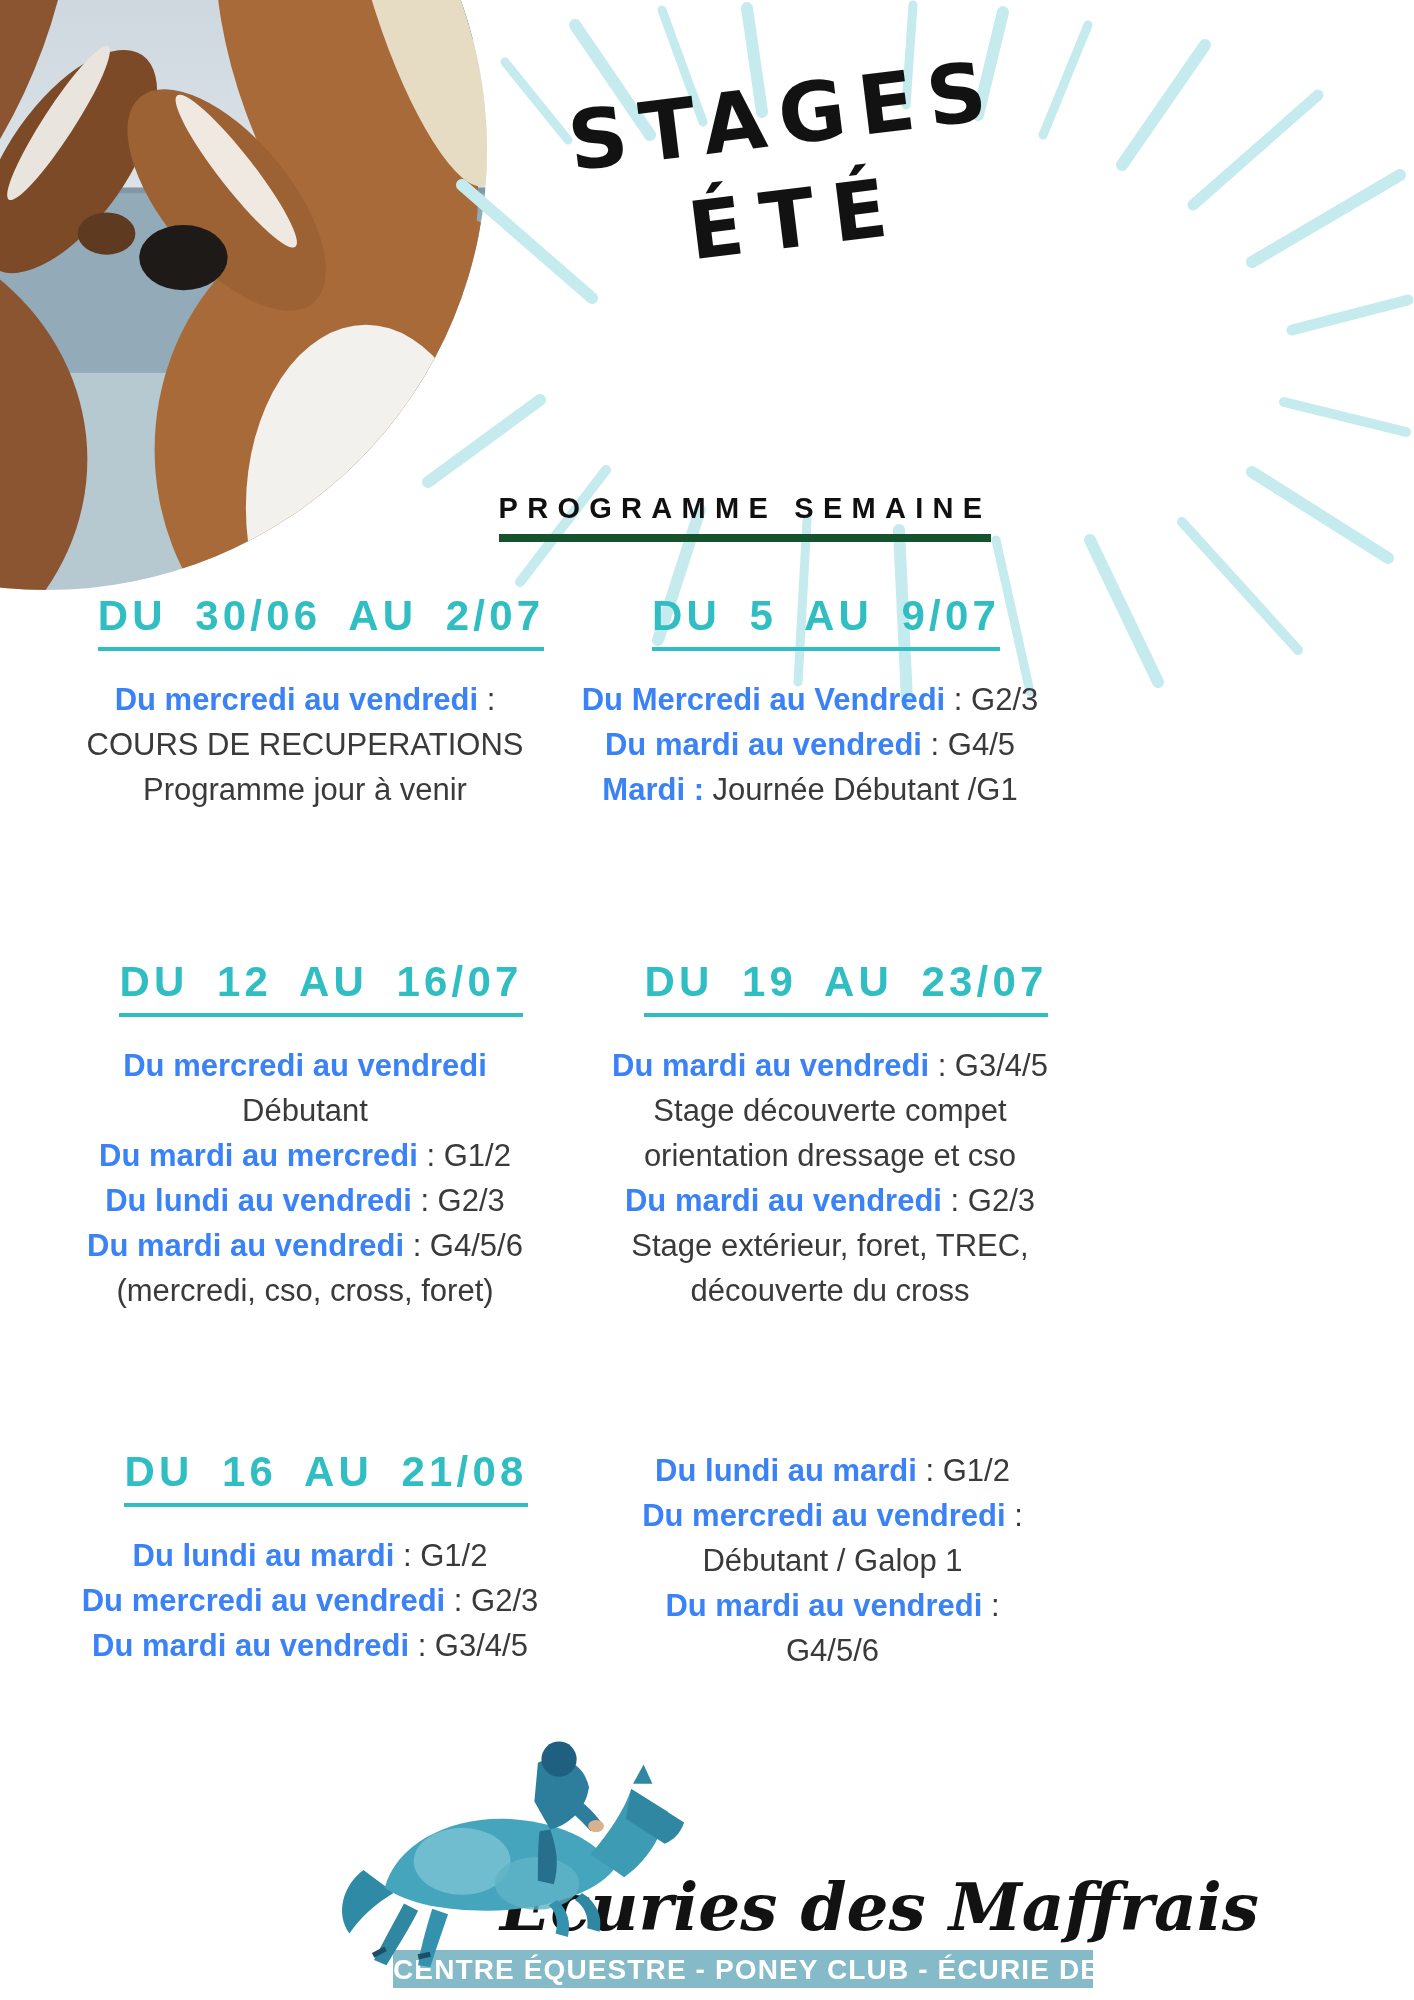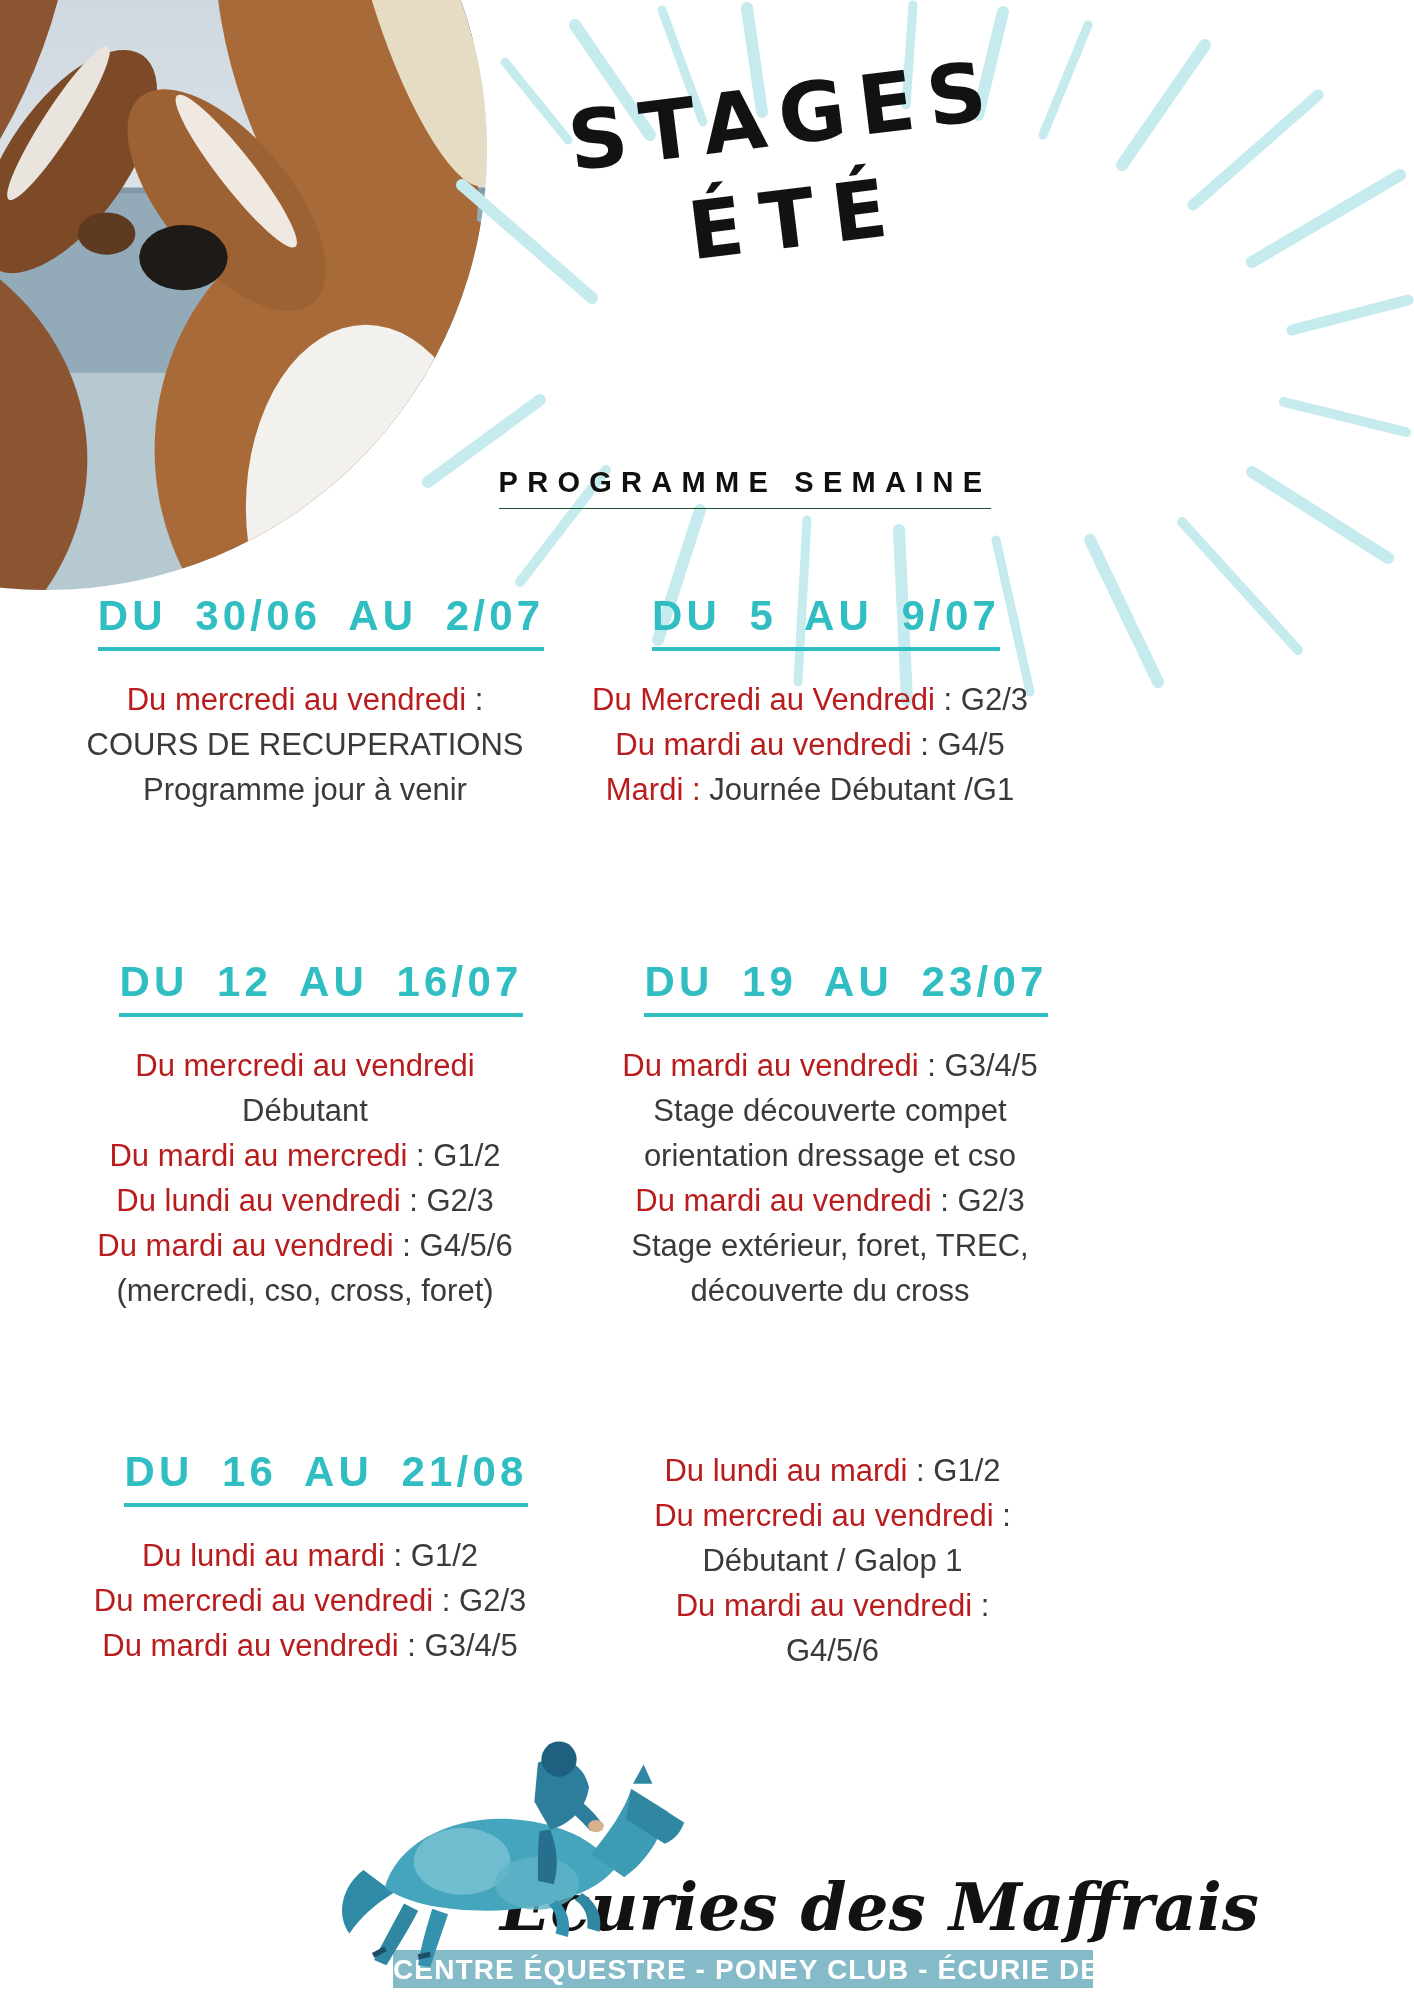--- a/index.html
+++ b/index.html
@@ -29,36 +29,36 @@
   .title .l2{font-size:80px;letter-spacing:.22em;margin-top:10px;}
   
   .subtitle{
     position:absolute;left:470px;top:466px;width:550px;z-index:3;
     text-align:center;
   }
   .subtitle span{
     display:inline-block;
     font-size:29px;font-weight:bold;color:#101010;
     letter-spacing:.32em;
-    border-bottom:1px solid #14532d;
-    padding-bottom:9px;white-space:nowrap;
+    border-bottom:8px solid #14532d;
+    padding-bottom:9px;white-space:nowrap;margin-top:26px;
   }
   
   .section{position:absolute;text-align:center;z-index:3;}
   .sec-heading{margin-bottom:26px;}
   .sec-heading span{
     display:inline-block;
     color:var(--teal,#30bec3);
     font-size:42px;font-weight:bold;
     letter-spacing:.10em;word-spacing:.30em;
     border-bottom:4px solid var(--teal,#30bec3);
     padding-bottom:7px;white-space:nowrap;margin-left:32px;
   }
   .pline{font-size:31px;line-height:45px;color:#3f3f3f;}
-  .pline .b{font-weight:normal;color:#b91c1c;}
+  .pline .b{font-weight:bold;color:#3b82f6;}
   .pline .n{font-weight:normal;color:#3a3a3a;}
   #sec0{left:55px;  top:592px;  width:500px;}
   #sec1{left:550px; top:592px;  width:520px;}
   #sec2{left:55px;  top:958px;  width:500px;}
   #sec3{left:570px; top:958px;  width:520px;}
   #sec4{left:55px;  top:1448px; width:510px;}
   #sec5{left:575px; top:1448px; width:515px;}
   
   .banner{
     position:absolute;left:393px;top:1950px;width:700px;height:38px;z-index:5;

